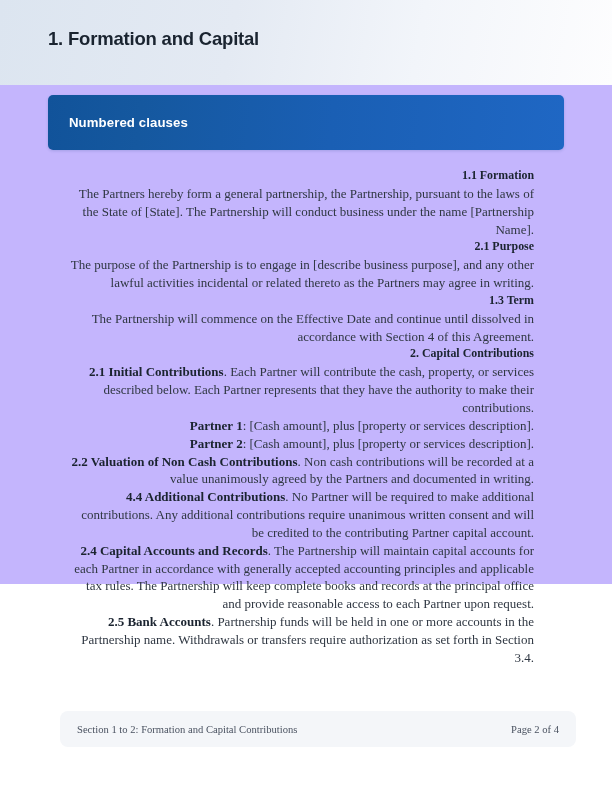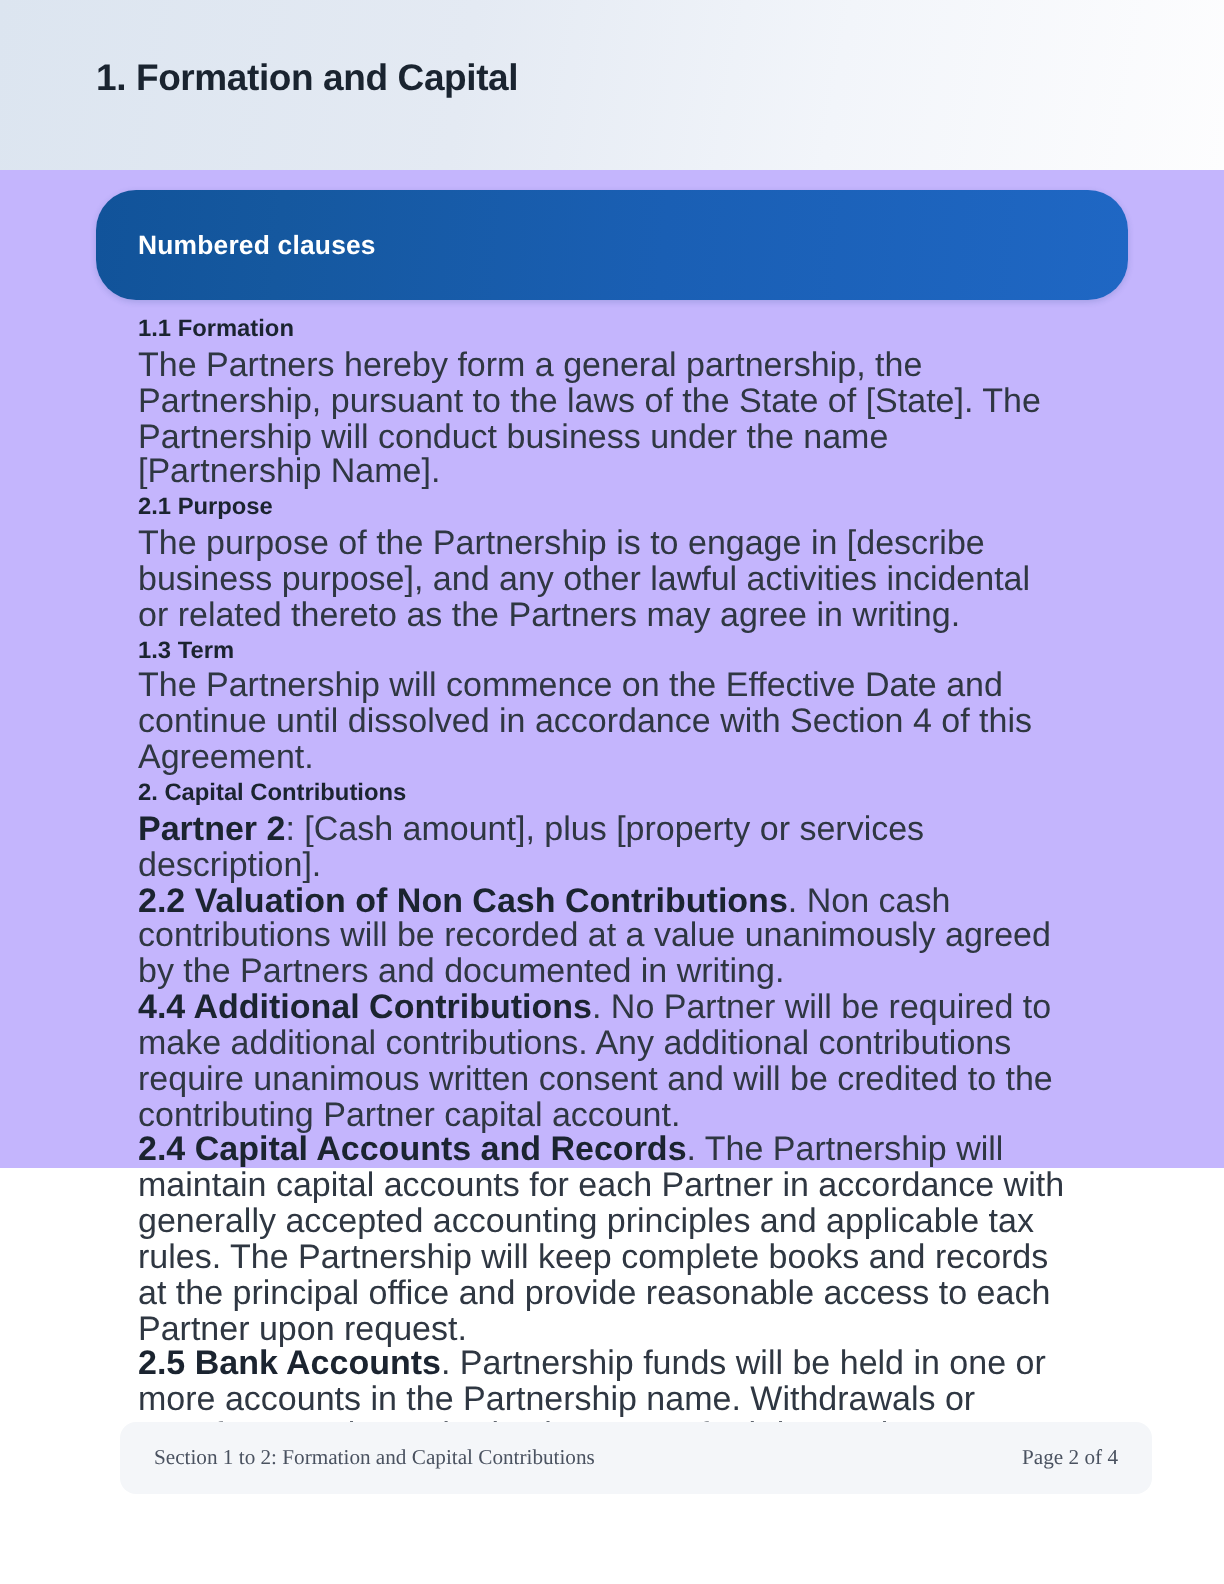--- a/index.html
+++ b/index.html
@@ -42,21 +42,21 @@
     white-space: nowrap;
   }
 
   
   .banner {
     position: absolute;
     left: 48px;
     top: 95px;
     width: 516px;
     height: 55px;
-    border-radius: 20px;
+    border-radius: 5px;
     background: linear-gradient(95deg, #11539a 0%, #15589f 18%, #1a5fb4 55%, #1f67c4 100%);
     box-shadow: 0 1px 3px rgba(20, 60, 120, 0.18);
   }
   .banner-label {
     position: absolute;
     left: 21px;
     top: 0;
     height: 55px;
     display: flex;
     align-items: center;
@@ -65,37 +65,37 @@
     font-weight: bold;
     color: #ffffff;
     letter-spacing: 0.1px;
     white-space: nowrap;
   }
 
   
   .content {
     position: absolute;
     left: 69px;
-    top: 156px;
+    top: 167px;
     width: 465px;
-    font-family: Liberation Sans, sans-serif;
+    font-family: Liberation Serif, serif;
     font-size: 11.6px;
     color: #2b3440;
     line-height: 17.85px;
-    text-align: left;
+    text-align: right;
   }
   .clause-heading {
     font-weight: bold;
     color: #1b2430;
     font-size: 11.9px;
     line-height: 17.85px;
   }
   .clause-para {
     color: #2f3742;
-    font-size: 17px;
+    font-size: 13px;
     line-height: 17.85px;
   }
   .clause-para b,
   .clause-inline-label {
     font-weight: bold;
     color: #1b2430;
   }
 
   
   .footer {
@@ -144,20 +144,22 @@
   </div>
 
   <div class="content" id="clause-content">
       <div class="clause-heading">1.1 Formation</div>
       <div class="clause-para">The Partners hereby form a general partnership, the Partnership, pursuant to the laws of the State of [State]. The Partnership will conduct business under the name [Partnership Name].</div>
       <div class="clause-heading">2.1 Purpose</div>
       <div class="clause-para">The purpose of the Partnership is to engage in [describe business purpose], and any other lawful activities incidental or related thereto as the Partners may agree in writing.</div>
       <div class="clause-heading">1.3 Term</div>
       <div class="clause-para">The Partnership will commence on the Effective Date and continue until dissolved in accordance with Section 4 of this Agreement.</div>
       <div class="clause-heading">2. Capital Contributions</div>
+      <div class="clause-para"><span class="clause-inline-label">2.1 Initial Contributions</span><span>. Each Partner will contribute the cash, property, or services described below. Each Partner represents that they have the authority to make their contributions.</span></div>
+      <div class="clause-para"><span class="clause-inline-label">Partner 1</span><span>: [Cash amount], plus [property or services description].</span></div>
       <div class="clause-para"><span class="clause-inline-label">Partner 2</span><span>: [Cash amount], plus [property or services description].</span></div>
       <div class="clause-para"><span class="clause-inline-label">2.2 Valuation of Non Cash Contributions</span><span>. Non cash contributions will be recorded at a value unanimously agreed by the Partners and documented in writing.</span></div>
       <div class="clause-para"><span class="clause-inline-label">4.4 Additional Contributions</span><span>. No Partner will be required to make additional contributions. Any additional contributions require unanimous written consent and will be credited to the contributing Partner capital account.</span></div>
       <div class="clause-para"><span class="clause-inline-label">2.4 Capital Accounts and Records</span><span>. The Partnership will maintain capital accounts for each Partner in accordance with generally accepted accounting principles and applicable tax rules. The Partnership will keep complete books and records at the principal office and provide reasonable access to each Partner upon request.</span></div>
       <div class="clause-para"><span class="clause-inline-label">2.5 Bank Accounts</span><span>. Partnership funds will be held in one or more accounts in the Partnership name. Withdrawals or transfers require authorization as set forth in Section 3.4.</span></div>
     </div>
 
   <div class="footer">
     <div class="footer-inner">
       <span class="footer-left">Section 1 to 2: Formation and Capital Contributions</span>

